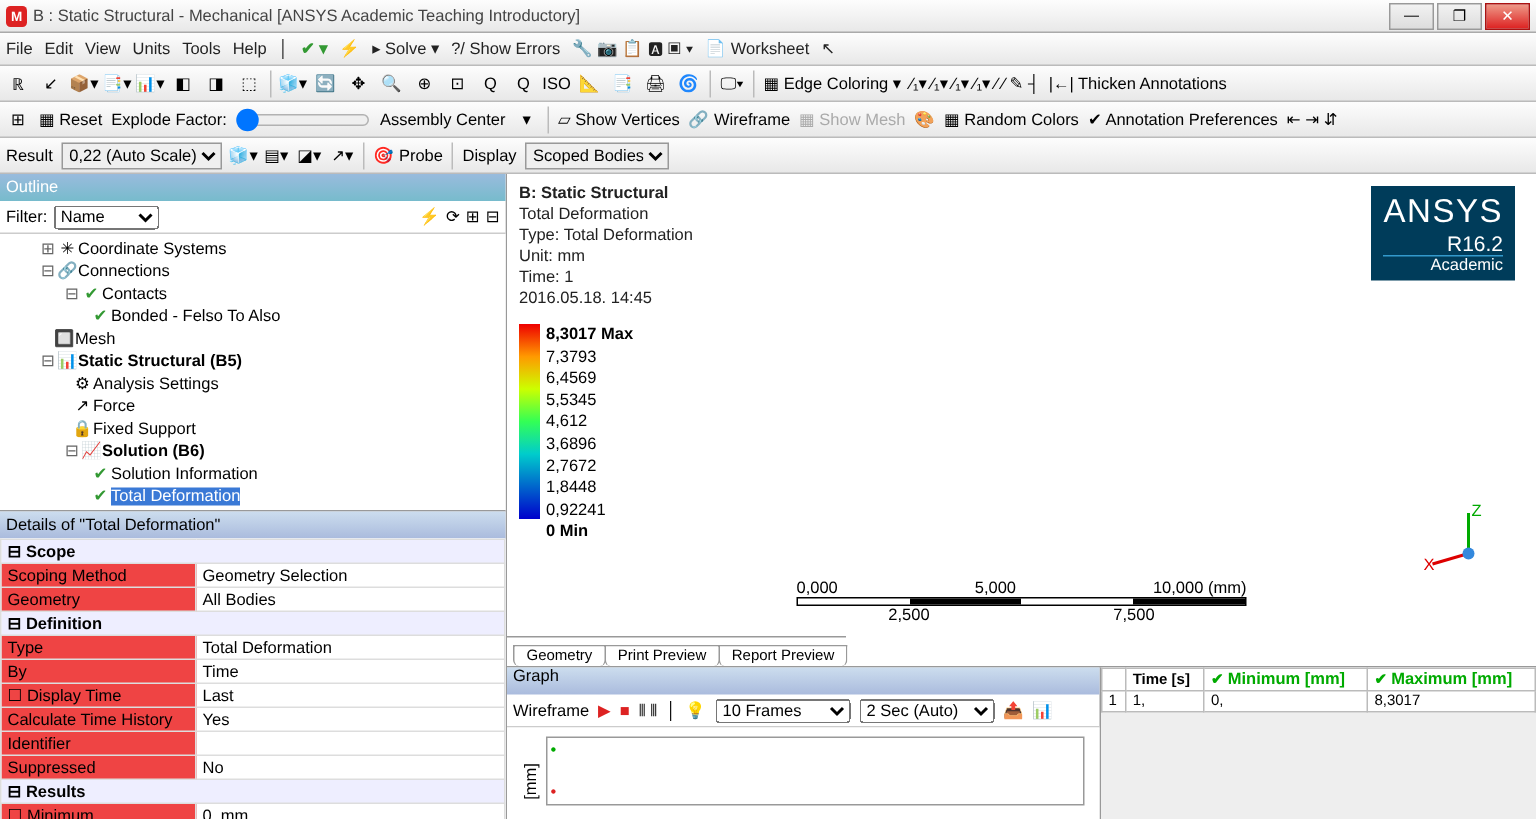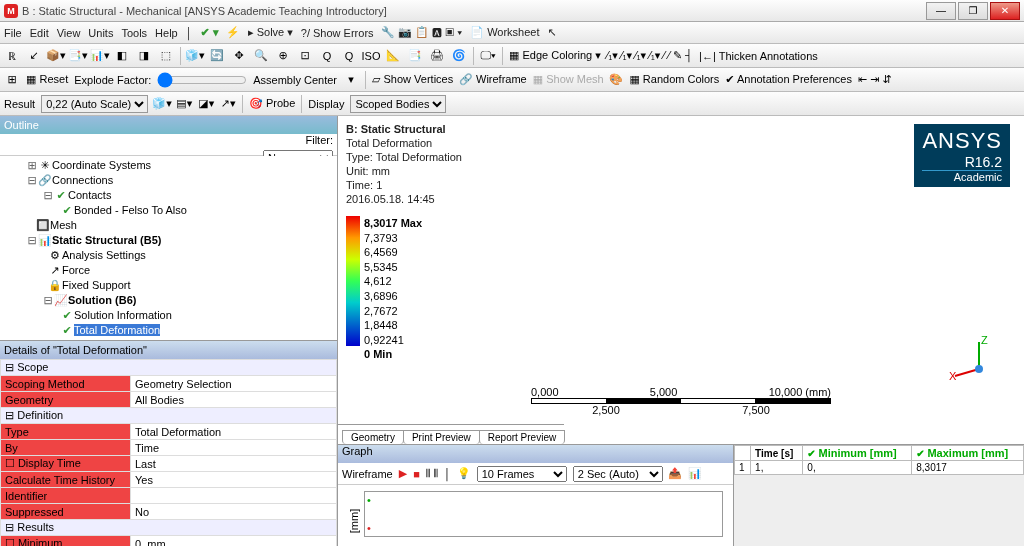--- a/index.html
+++ b/index.html
@@ -14,33 +14,33 @@
 .menubar span{color:#222;cursor:default;}
 .menubar .grn{color:#393;font-weight:bold;}
 .tb{height:24px;background:linear-gradient(#fdfdfd,#e8e8e8);border-bottom:1px solid #bbb;display:flex;align-items:center;padding:0 4px;gap:6px;overflow:hidden;white-space:nowrap;}
 .tb .sep{width:1px;height:18px;background:#bbb;}
 .tb .ic{width:16px;height:16px;display:inline-flex;align-items:center;justify-content:center;border:1px solid transparent;}
 .tb select{height:18px;font-size:11px;border:1px solid #999;}
 .main{display:flex;height:458px;}
 .left{width:338px;display:flex;flex-direction:column;border-right:1px solid #999;}
 .panelhdr{height:18px;background:linear-gradient(#9bd,#7bc);color:#fff;padding:0 4px;display:flex;align-items:center;font-weight:normal;}
 .outline{flex:0 0 180px;display:flex;flex-direction:column;background:#fff;}
-.filterrow{height:22px;display:flex;align-items:flex-end;padding:0 4px;gap:4px;border-bottom:1px solid #ccc;flex-direction:column;}
+.filterrow{height:22px;display:flex;align-items:center;padding:0 4px;gap:4px;border-bottom:1px solid #ccc;}
 .tree{flex:1;overflow:auto;padding:2px 4px;background:#fff;}
 .tn{white-space:nowrap;padding:1px 0;}
 .tn .tg{display:inline-block;width:12px;text-align:center;color:#666;}
 .tn .ic2{display:inline-block;width:14px;text-align:center;}
 .tn.sel span.lbl{background:#3a79d6;color:#fff;}
 .details{flex:1;background:#f5f5f5;display:flex;flex-direction:column;border-top:1px solid #999;}
 .dethdr{height:18px;background:linear-gradient(#cde,#abd);padding:0 4px;display:flex;align-items:center;}
 .dgrid{flex:1;overflow:auto;background:#fff;}
 .dgrid table{width:100%;border-collapse:collapse;}
 .dgrid td{border:1px solid #ddd;padding:1px 4px;height:16px;}
 .dgrid td.key{width:130px;background:#ef4444;}
-.dgrid td.cat{background:#eef;font-weight:normal;}
+.dgrid td.cat{background:#eef;font-weight:bold;}
 .right{flex:1;display:flex;flex-direction:column;background:#fff;position:relative;}
 .viewport{flex:1;position:relative;background:#fff;}
 .brand{position:absolute;top:8px;right:14px;text-align:right;color:#fff;background:#003c5a;padding:4px 8px;}
 .brand .ansys{font-size:22px;font-weight:normal;letter-spacing:1px;}
 .brand .ver{font-size:14px;}
 .brand .aca{font-size:11px;border-top:1px solid #39c;}
 .infoblock{position:absolute;top:6px;left:8px;color:#222;line-height:14px;}
 .infoblock b{font-weight:bold;}
 .legend{position:absolute;top:100px;left:8px;}
 .legend .bar{width:14px;height:130px;float:left;background:linear-gradient(to bottom,#e00,#f90,#cf0,#3f5,#0cc,#06c,#00c);margin-right:4px;}

